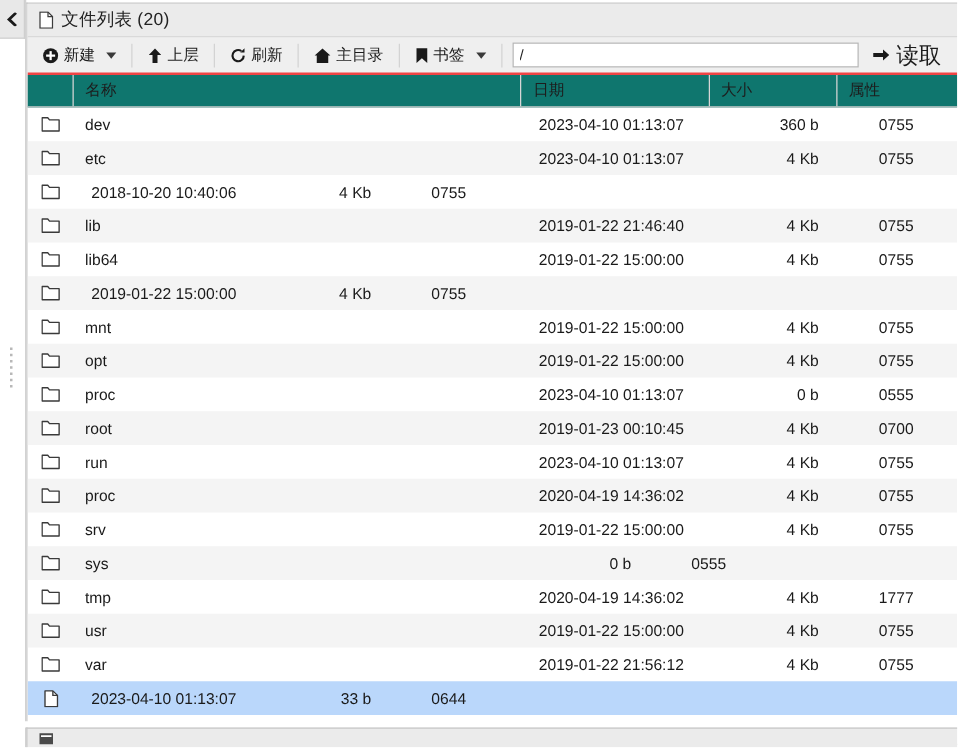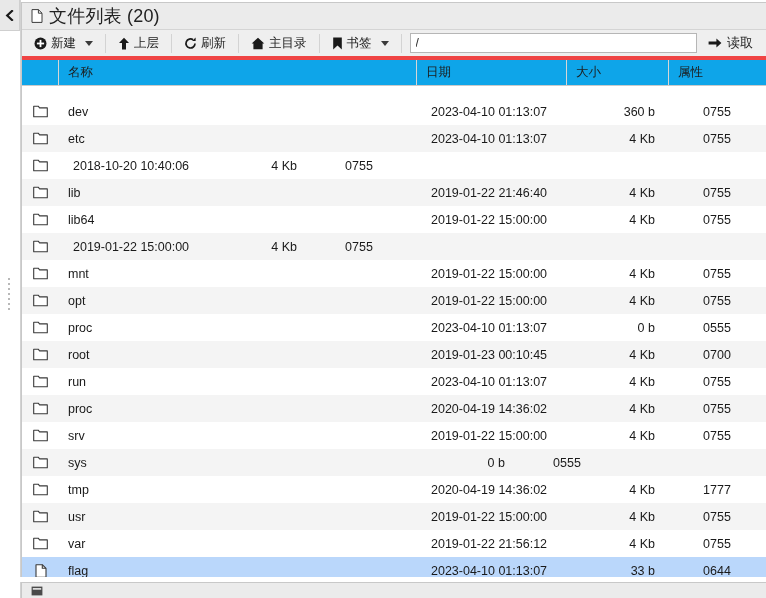--- a/index.html
+++ b/index.html
@@ -79,31 +79,31 @@
   .titlebar {
     height: 27px;
     background: #ebebeb;
     border-bottom: 1px solid #d4d4d4;
     display: flex;
     align-items: center;
     padding-left: 9px;
     box-sizing: border-box;
   }
   .titlebar .ttl {
-    font-size: 18px;
+    font-size: 14px;
     color: #222;
     margin-left: 6px;
     letter-spacing: .2px;
   }
 
   
   .toolbar {
     height: 30px;
     background: #efefef;
-    border-bottom: 4px solid #ef4444;
+    border-bottom: 2px solid #ef4444;
     display: flex;
     align-items: center;
     padding: 0 4px;
     box-sizing: border-box;
   }
   .tbtn {
     display: flex;
     align-items: center;
     gap: 4px;
     height: 24px;
@@ -149,34 +149,35 @@
   .read-btn {
     display: flex;
     align-items: center;
     gap: 5px;
     height: 24px;
     padding: 0 6px 0 4px;
     margin-right: 2px;
     border: 1px solid transparent;
     background: transparent;
     font-family: inherit;
-    font-size: 13px;
+    font-size: 18px;
     color: #1c1c1c;
     cursor: pointer;
     white-space: nowrap;
   }
 
   
   .grid { width: 100%; }
   .hrow {
     display: flex;
     height: 26px;
-    background: #0ea5e9;
+    background: #0f766e;
     border-bottom: 1px solid #cacaca;
     box-sizing: border-box;
+    justify-content: space-between;
   }
   .hcell {
     display: flex;
     align-items: center;
     font-size: 12.5px;
     color: #1d1d1d;
     border-right: 1px solid #d6d6d6;
     box-sizing: border-box;
     padding-left: 9px;
     cursor: pointer;
@@ -184,21 +185,20 @@
   }
   .c-icon  { width: 37px; padding-left: 0; }
   .c-name  { width: 358px; }
   .c-date  { width: 150px; }
   .c-size  { width: 102px; }
   .c-attr  { width: 96px; border-right: none; }
 
   .rows {
     height: 499px;
     overflow: hidden;
-    margin-top: 12px;
   }
   .row {
     display: flex;
     height: 27px;
     align-items: center;
     box-sizing: border-box;
     cursor: default;
   }
   .row.alt { background: #f4f4f4; }
   .row.sel { background: #bad7fb; }
@@ -594,21 +594,20 @@
           </div>
           <div class="row sel">
             <div class="cell c-icon">
               <span class="ico">
                 <svg width="12" height="14" viewBox="0 0 12 14">
                   <path d="M1 0.7 H7.3 L11 4.3 V13.3 H1 Z" fill="#ffffff" stroke="#3a3a3a" stroke-width="1.1" stroke-linejoin="round"></path>
                   <path d="M7.3 0.7 V4.3 H11" fill="none" stroke="#3a3a3a" stroke-width="1.1"></path>
                 </svg>
               </span>
             </div>
-            <div class="cell c-name">flag</div>
             <div class="cell c-date">2023-04-10 01:13:07</div>
             <div class="cell c-size">33 b</div>
             <div class="cell c-attr">0644</div>
           </div>
         </div>
     </div>
   </div>
 
   <div class="stub-gap"></div>
 

